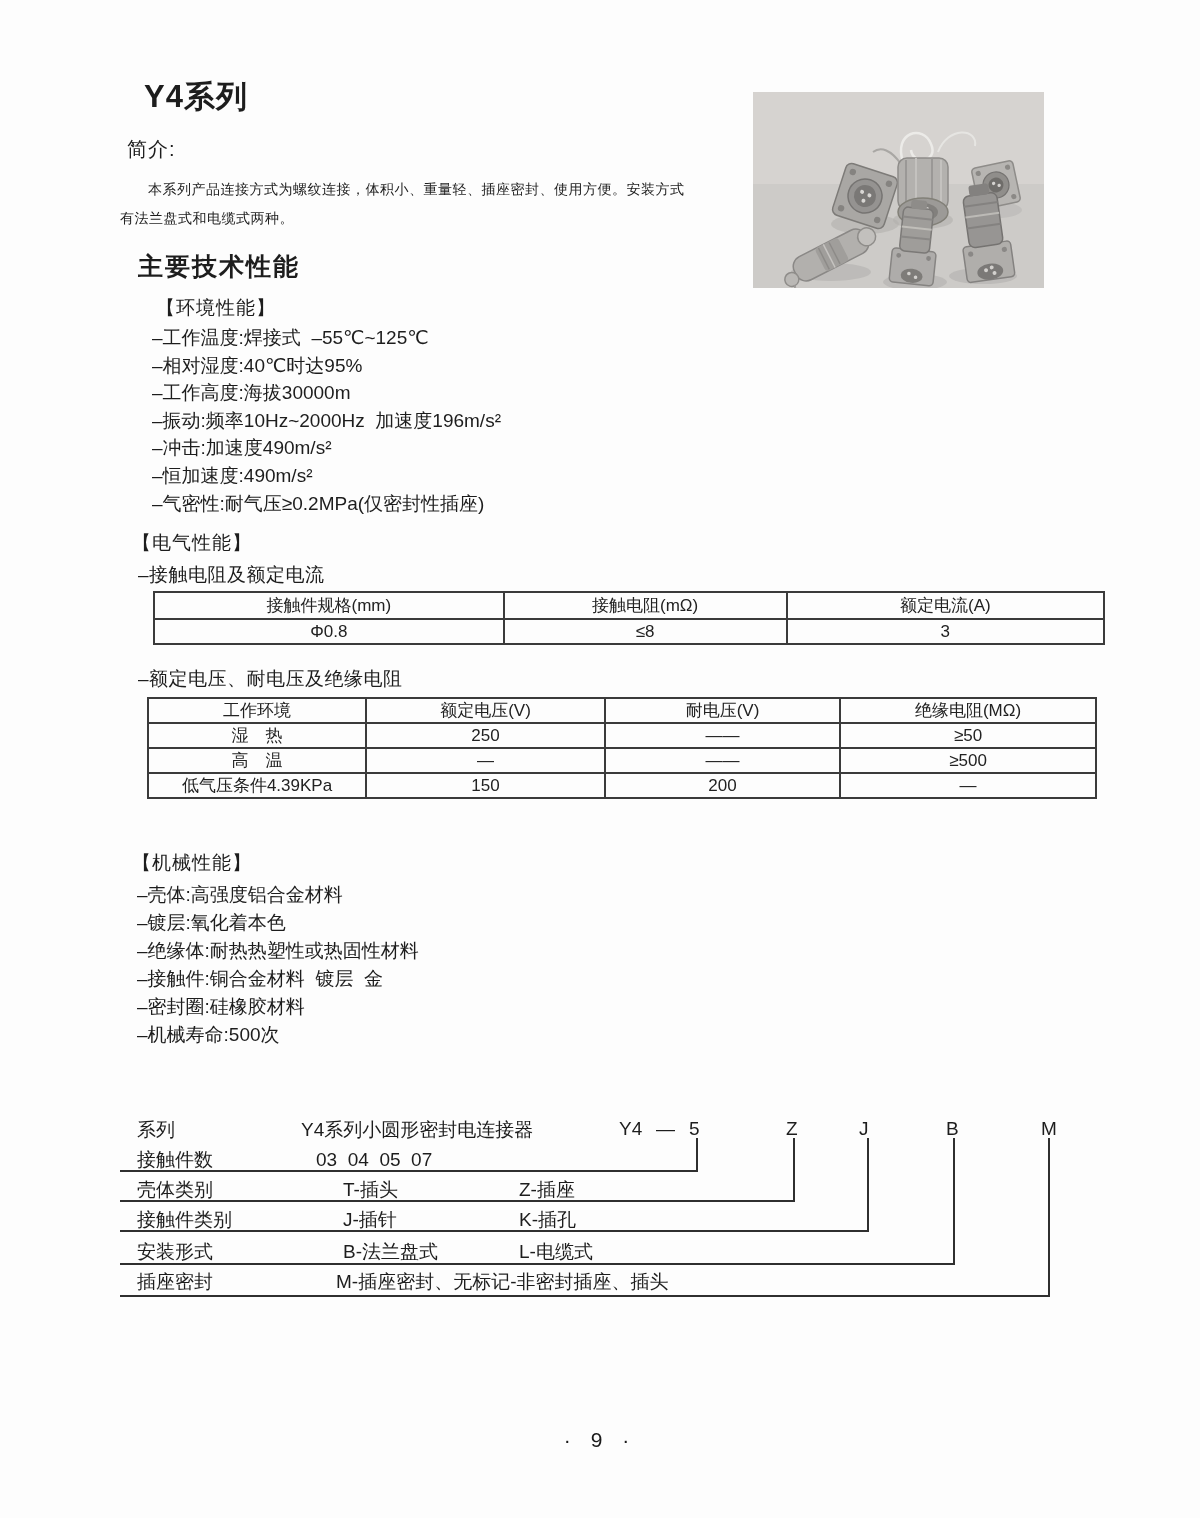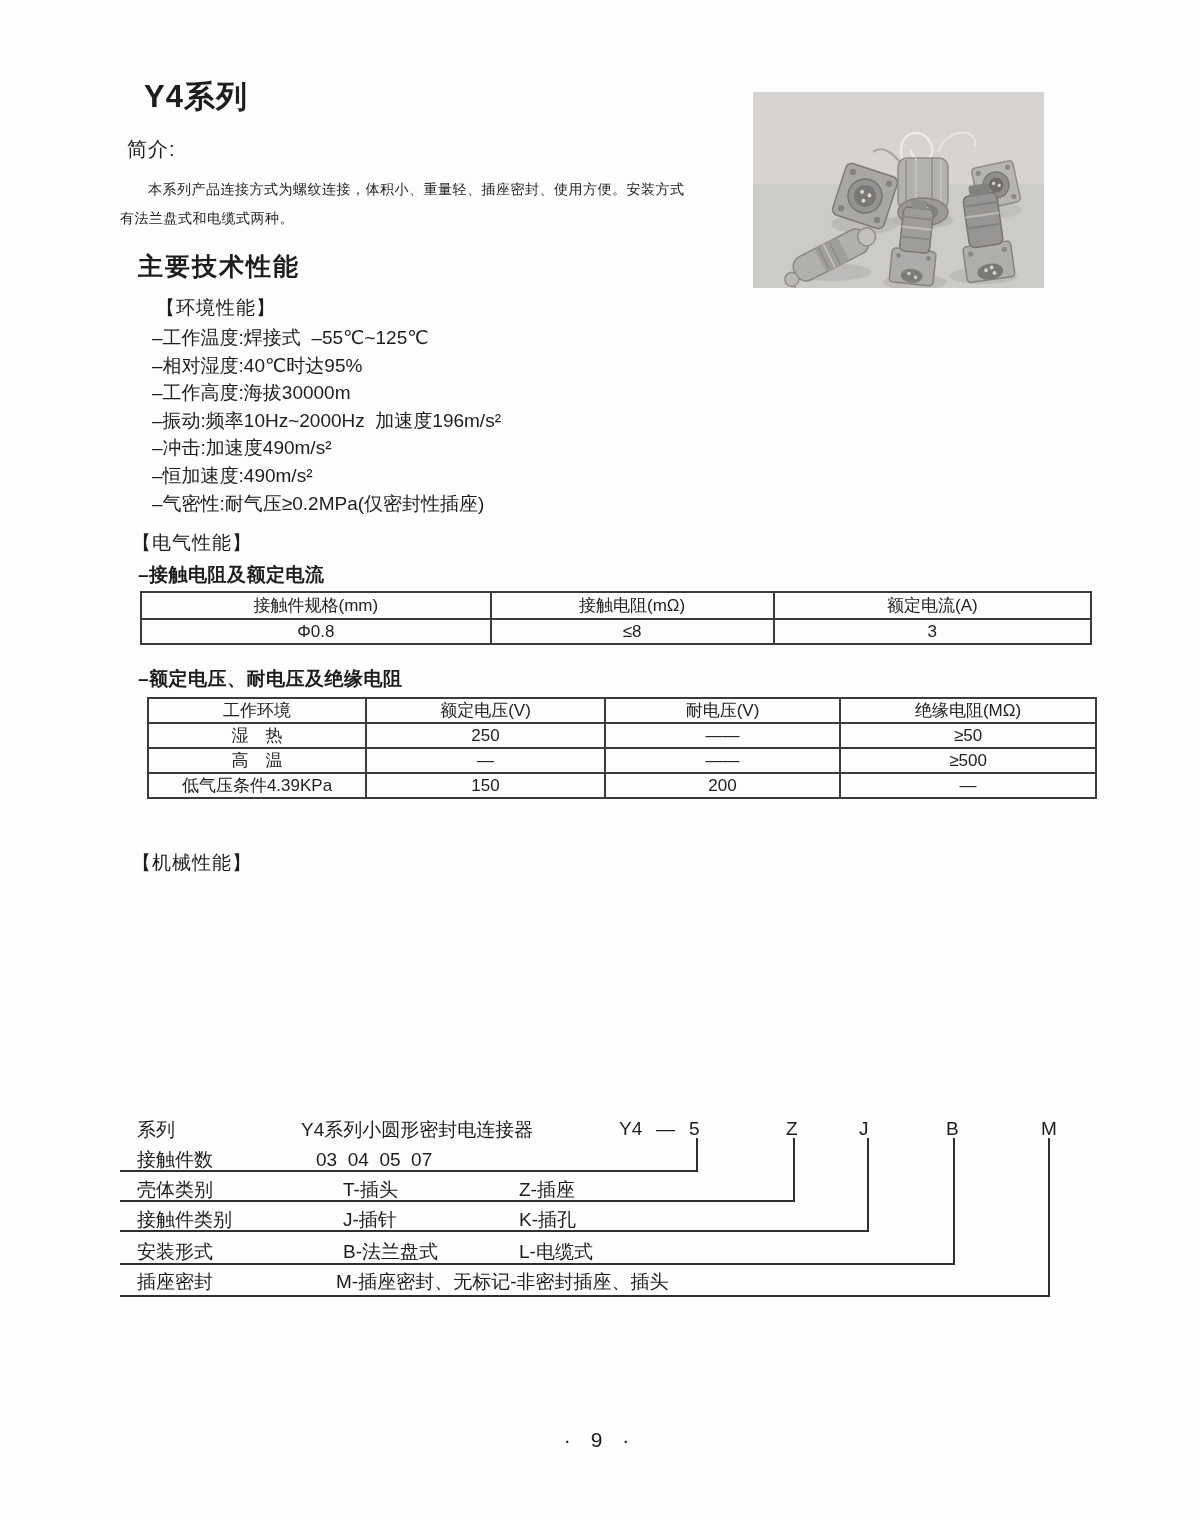--- a/index.html
+++ b/index.html
@@ -23,30 +23,30 @@
   .bracket  { font-size:19px; letter-spacing:1px; }
   .env-h    { left:132px; top:295px;margin-left:24px; }
   .elec-h   { left:132px; top:530px; }
   .mech-h   { left:132px; top:850px; }
 
   .env-list  { left:152px; top:324px; font-size:19px; }
   .env-list  .li { height:27.6px; line-height:27.6px; }
   .mech-list { left:137px; top:881px; font-size:19px; }
   .mech-list .li { height:28px; line-height:28px; }
 
-  .tbl-title { font-size:19px; letter-spacing:0.5px;font-weight:bold; }
+  .tbl-title { font-size:19px; letter-spacing:0.5px; }
   .t1-title  { left:138px; top:562px; }
   .t2-title  { left:138px; top:666px; }
 
   table.dtab { border-collapse:collapse; table-layout:fixed; }
   table.dtab th, table.dtab td {
     border:2px solid #3b3b3b; text-align:center; vertical-align:middle;
     font-size:17px; font-weight:normal; color:#222; padding:0;
   }
-  .t1 { left:140px; top:591px; width:952px;padding-left:48px; }
+  .t1 { left:153px; top:591px; width:952px;padding-left:48px; }
   .t1 th { height:25px; }
   .t1 td { height:23px; }
   .t2 { left:147px; top:697px; width:950px; }
   .t2 th { height:21px; }
   .t2 td { height:21px; }
 
   .mark-h { left:138px; top:1063px; font-size:25px; font-weight:bold; letter-spacing:4px; }
 
   .diagram { left:120px; top:1110px; width:960px; height:205px; font-size:19px; }
   .drow  { position:absolute; left:0; height:24px; line-height:24px; }
@@ -236,20 +236,28 @@
       <tr>
         <td>低气压条件4.39KPa</td>
         <td>150</td>
         <td>200</td>
         <td>—</td>
       </tr>
     </tbody>
   </table>
 
   <div class="abs bracket mech-h">【机械性能】</div>
+  <div class="abs mech-list">
+    <div class="li pre">–壳体:高强度铝合金材料</div>
+    <div class="li pre">–镀层:氧化着本色</div>
+    <div class="li pre">–绝缘体:耐热热塑性或热固性材料</div>
+    <div class="li pre">–接触件:铜合金材料  镀层  金</div>
+    <div class="li pre">–密封圈:硅橡胶材料</div>
+    <div class="li pre">–机械寿命:500次</div>
+  </div>
 
 
   <div class="abs diagram">
 
     <span class="code" style="left:499px">Y4</span>
     <span class="code" style="left:536px">—</span>
     <span class="code" style="left:569px">5</span>
     <span class="code" style="left:666px">Z</span>
     <span class="code" style="left:739px">J</span>
     <span class="code" style="left:826px">B</span>

